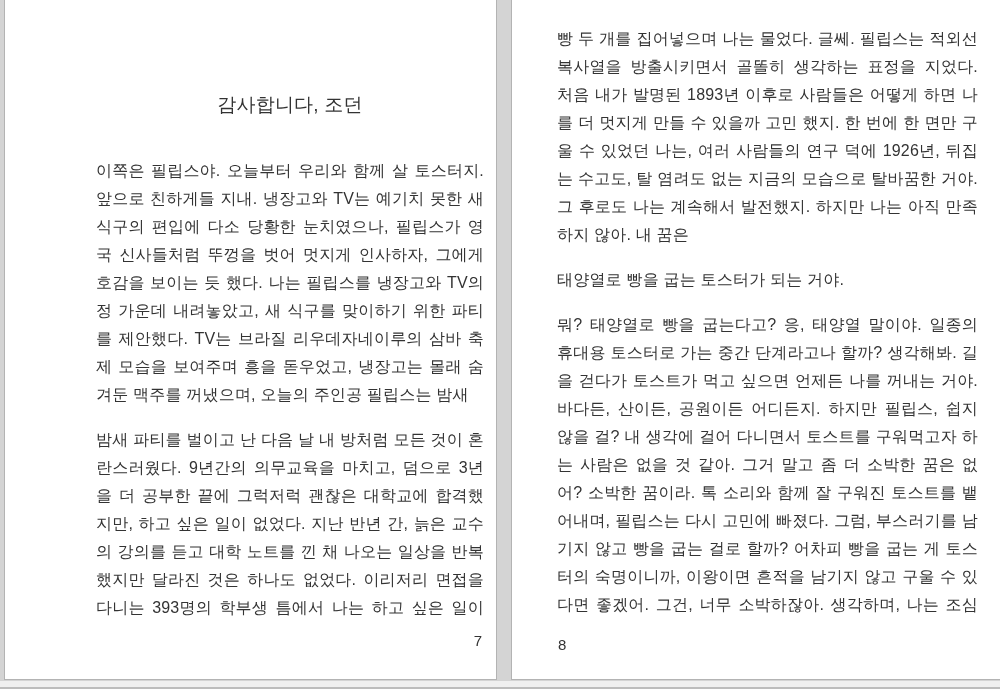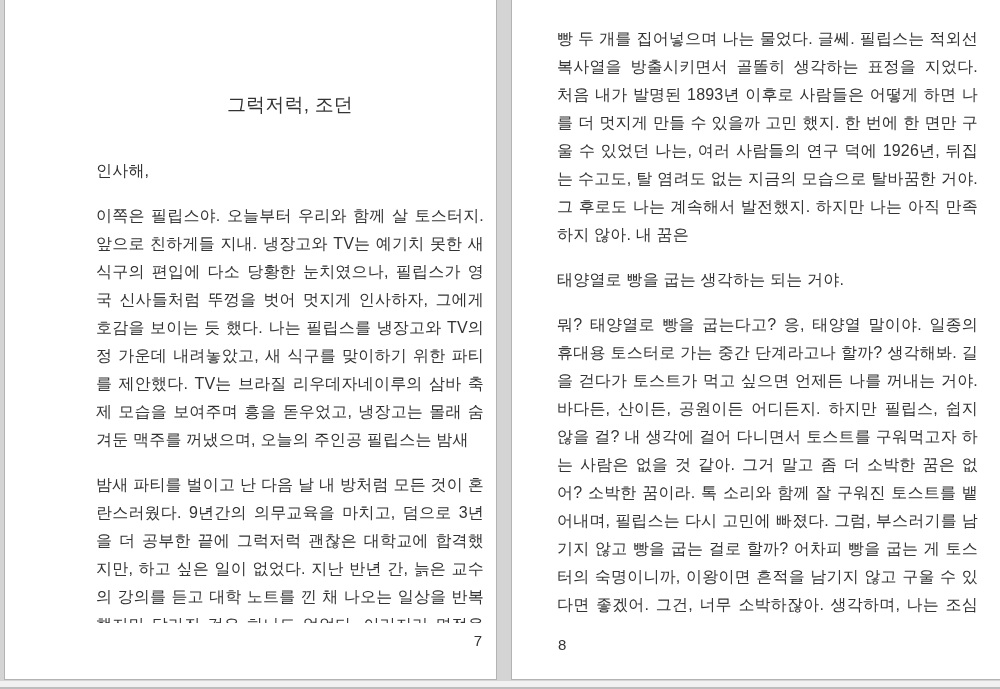--- a/index.html
+++ b/index.html
@@ -67,33 +67,32 @@
     box-sizing: border-box;
   }
 </style>
 </head>
 <body>
 
 <div class="viewer">
 
   <div class="page page-left">
     <div class="page-content">
-      <h1 class="chapter-title">그럭저럭, 조던</h1>
-      <p>인사해,</p>
+      <h1 class="chapter-title">감사합니다, 조던</h1>
       <p>이쪽은 필립스야. 오늘부터 우리와 함께 살 토스터지. 앞으로 친하게들 지내. 냉장고와 TV는 예기치 못한 새 식구의 편입에 다소 당황한 눈치였으나, 필립스가 영국 신사들처럼 뚜껑을 벗어 멋지게 인사하자, 그에게 호감을 보이는 듯 했다. 나는 필립스를 냉장고와 TV의 정 가운데 내려놓았고, 새 식구를 맞이하기 위한 파티를 제안했다. TV는 브라질 리우데자네이루의 삼바 축제 모습을 보여주며 흥을 돋우었고, 냉장고는 몰래 숨겨둔 맥주를 꺼냈으며, 오늘의 주인공 필립스는 밤새</p>
       <p>밤새 파티를 벌이고 난 다음 날 내 방처럼 모든 것이 혼란스러웠다. 9년간의 의무교육을 마치고, 덤으로 3년을 더 공부한 끝에 그럭저럭 괜찮은 대학교에 합격했지만, 하고 싶은 일이 없었다. 지난 반년 간, 늙은 교수의 강의를 듣고 대학 노트를 낀 채 나오는 일상을 반복했지만 달라진 것은 하나도 없었다. 이리저리 면접을 다니는 393명의 학부생 틈에서 나는 하고 싶은 일이 없다는 것에 대해 억울했다.</p>
 
     </div>
     <div class="page-number page-number-left">7</div>
   </div>
 
   <div class="page page-right">
     <div class="page-content">
       <p>빵 두 개를 집어넣으며 나는 물었다. 글쎄. 필립스는 적외선 복사열을 방출시키면서 골똘히 생각하는 표정을 지었다. 처음 내가 발명된 1893년 이후로 사람들은 어떻게 하면 나를 더 멋지게 만들 수 있을까 고민 했지. 한 번에 한 면만 구울 수 있었던 나는, 여러 사람들의 연구 덕에 1926년, 뒤집는 수고도, 탈 염려도 없는 지금의 모습으로 탈바꿈한 거야. 그 후로도 나는 계속해서 발전했지. 하지만 나는 아직 만족하지 않아. 내 꿈은</p>
-      <p>태양열로 빵을 굽는 생각하는 되는 거야.</p>
+      <p>태양열로 빵을 굽는 토스터가 되는 거야.</p>
       <p><span>뭐? 태양열로 빵을 굽는다고? 응, 태양열 말이야. 일종의 휴대용 토스터로 가는 중간 단계라고나 할까? 생각해봐. 길을 걷다가 토스트가 먹고 싶으면 언제든 나를 꺼내는 거야. 바다든, 산이든, 공원이든 어디든지. 하지만 필립스, 쉽지 않을 걸? 내 생각에 걸어 다니면서 </span><span class="underline">토스트</span><span>를 구워먹고자 하는 사람은 없을 것 같아. 그거 말고 좀 더 소박한 꿈은 없어? 소박한 꿈이라. 톡 소리와 함께 잘 구워진 토스트를 뱉어내며, 필립스는 다시 고민에 빠졌다. 그럼, 부스러기를 남기지 않고 빵을 굽는 걸로 할까? 어차피 빵을 굽는 게 토스터의 숙명이니까, 이왕이면 흔적을 남기지 않고 구울 수 있다면 좋겠어. 그건, 너무 소박하잖아. 생각하며, 나는 조심스럽게 하나의 토스트를 집어 올려 한 입 베어 물었다. 심심한데 TV나 볼까, 리모컨을 집어 드는데,</span></p>
 
     </div>
     <div class="page-number page-number-right">8</div>
   </div>
 
   <div class="bottom-strip"></div>
 
 </div>
 

